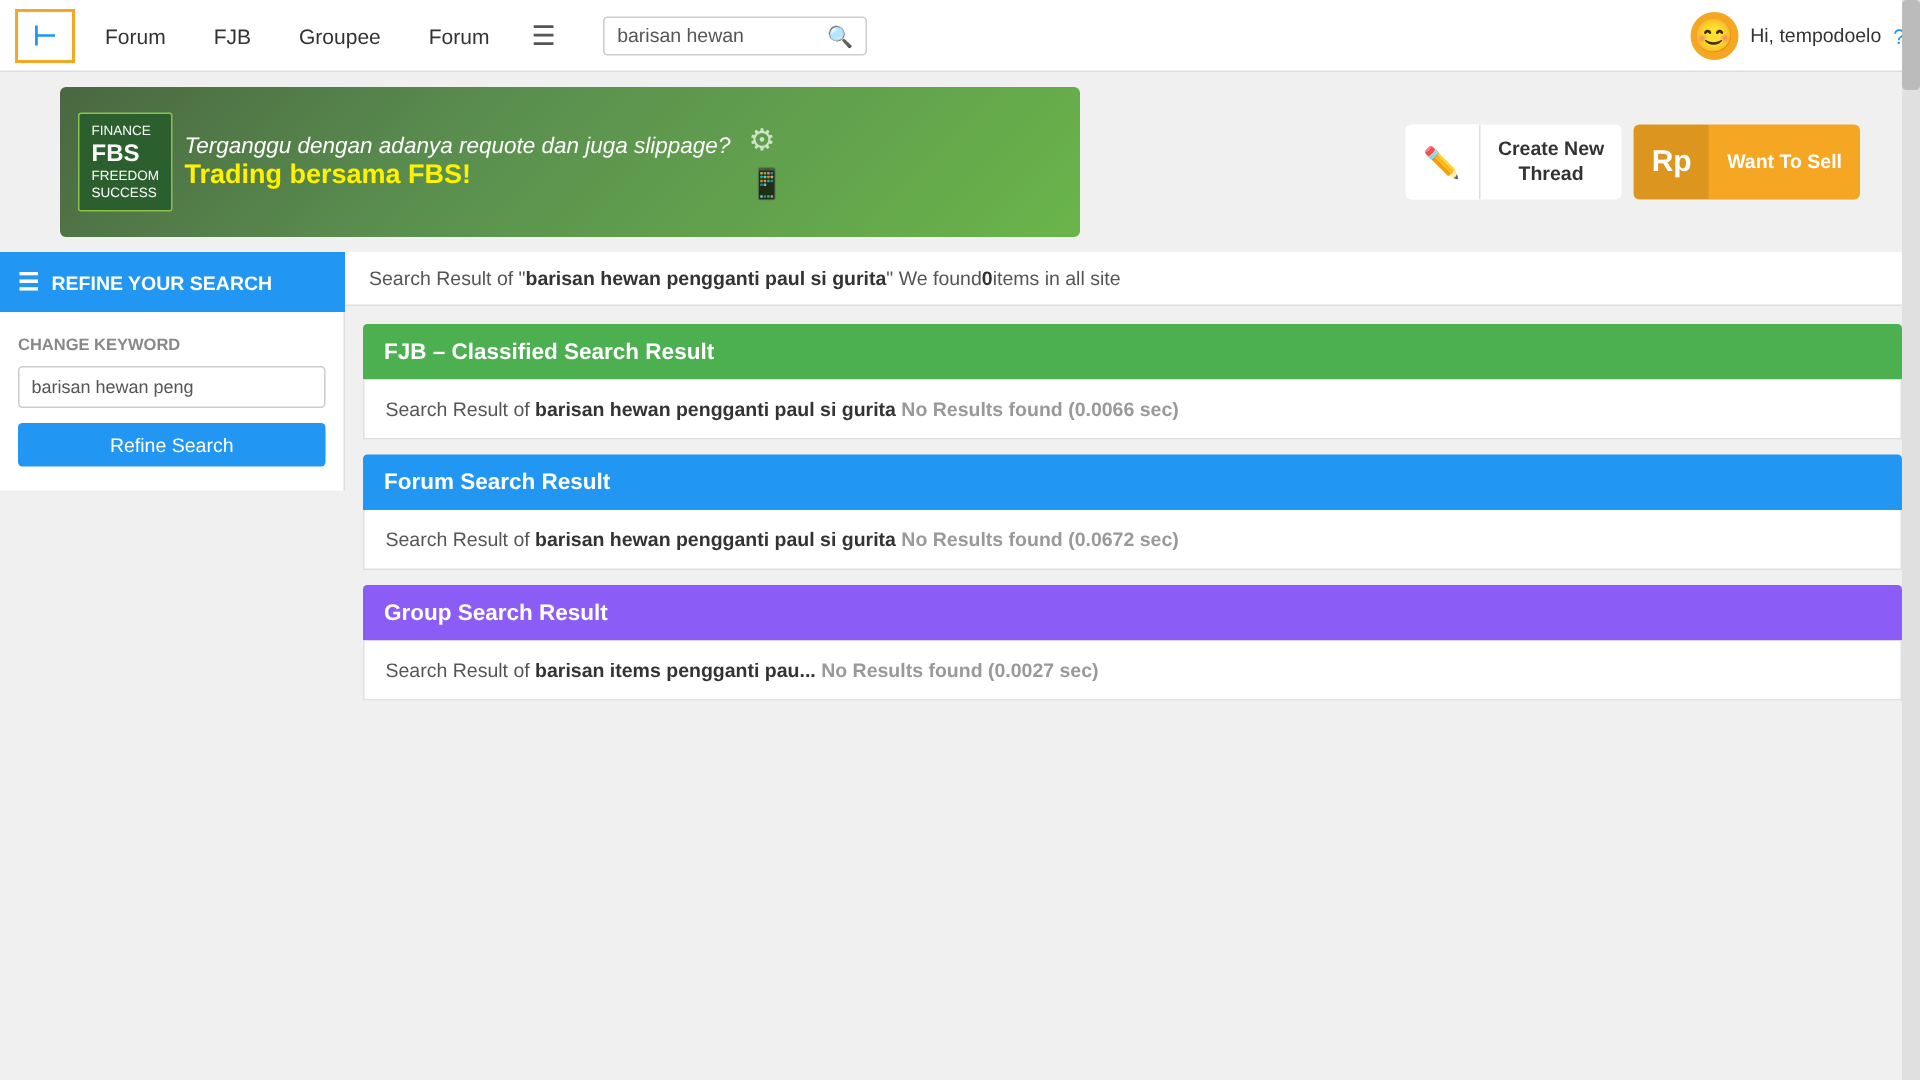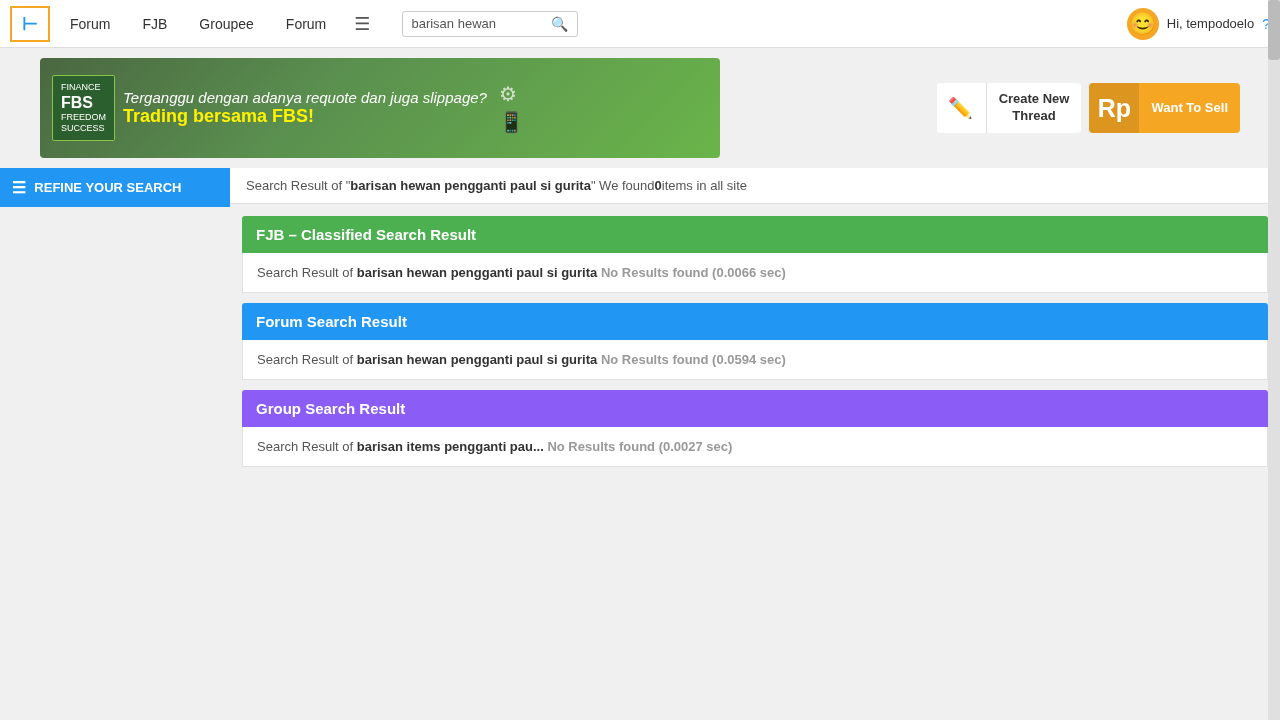--- a/index.html
+++ b/index.html
@@ -108,21 +108,21 @@
     .btn-sell {
       display: flex; align-items: center; gap: 0;
       background: #f5a623; border: none; cursor: pointer;
       border-radius: 4px; overflow: hidden;
       height: 50px;
     }
     .btn-sell-icon {
       background: rgba(0,0,0,0.1); width: 50px; height: 50px;
       display: flex; align-items: center; justify-content: center;
     }
-    .btn-sell-rp { font-size: 25px; color: #fff; font-weight: bold; }
+    .btn-sell-rp { font-size: 20px; color: #fff; font-weight: bold; }
     .btn-sell-text { padding: 0 12px; font-size: 13px; font-weight: bold; color: #fff; line-height: 1.3; }
 
     
     .content-area { display: flex; background: #f0f0f0; min-height: 420px; }
 
     
     .sidebar { width: 230px; flex-shrink: 0; }
     .sidebar-top {
       background: #2196F3; color: #fff;
       display: flex; align-items: center; gap: 8px;
@@ -247,20 +247,25 @@
     </div>
   </div>
 
   <div class="content-area">
 
     <div class="sidebar">
       <div class="sidebar-top">
         <span class="sidebar-hamburger">☰</span>
         <span>REFINE YOUR SEARCH</span>
       </div>
+      <div class="sidebar-body">
+        <div class="change-keyword-label">CHANGE KEYWORD</div>
+        <input class="keyword-input" type="text" value="barisan hewan peng" placeholder="barisan hewan peng" style="">
+        <button class="refine-btn">Refine Search</button>
+      </div>
     </div>
 
     <div class="main-results">
 
       <div class="results-header">
         <span>Search Result of "</span>
           <span class="keyword">barisan hewan pengganti paul si gurita</span>
           <span>" We found </span>
           <span class="count">0</span>
           <span> items in all site</span>
@@ -269,21 +274,21 @@
       <div class="result-section">
         <div class="section-header green">FJB – Classified Search Result</div>
         <div class="section-body">
           <span>Search Result of </span><span class="kw">barisan hewan pengganti paul si gurita</span><span class="timing"> No Results found (0.0066 sec)</span>
         </div>
       </div>
 
       <div class="result-section" style="margin-top:10px;">
         <div class="section-header blue">Forum Search Result</div>
         <div class="section-body">
-          <span>Search Result of </span><span class="kw">barisan hewan pengganti paul si gurita</span><span class="timing"> No Results found (0.0594 sec)</span>
+          <span>Search Result of </span><span class="kw">barisan hewan pengganti paul si gurita</span><span class="timing"> No Results found (0.0672 sec)</span>
         </div>
       </div>
 
       <div class="result-section" style="margin-top:10px;">
         <div class="section-header pink">Group Search Result</div>
         <div class="section-body">
           <span>Search Result of </span><span class="kw">barisan items pengganti pau...</span><span class="timing"> No Results found (0.0027 sec)</span>
         </div>
       </div>
     </div>

